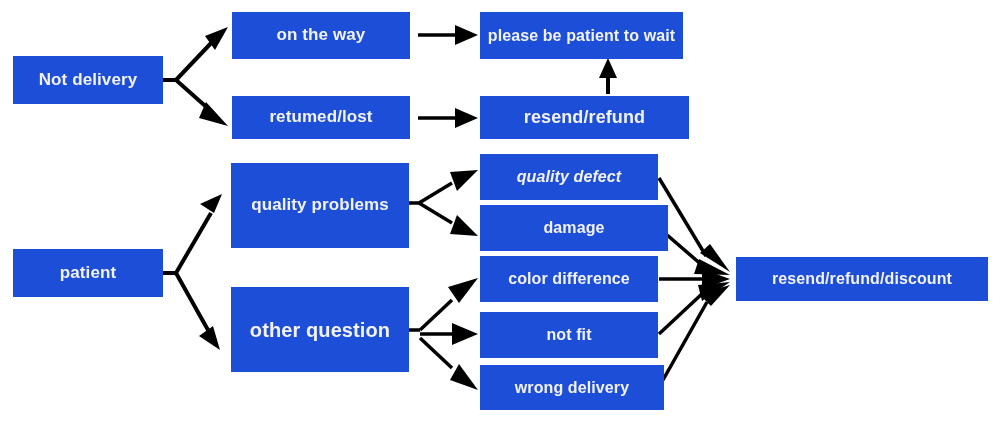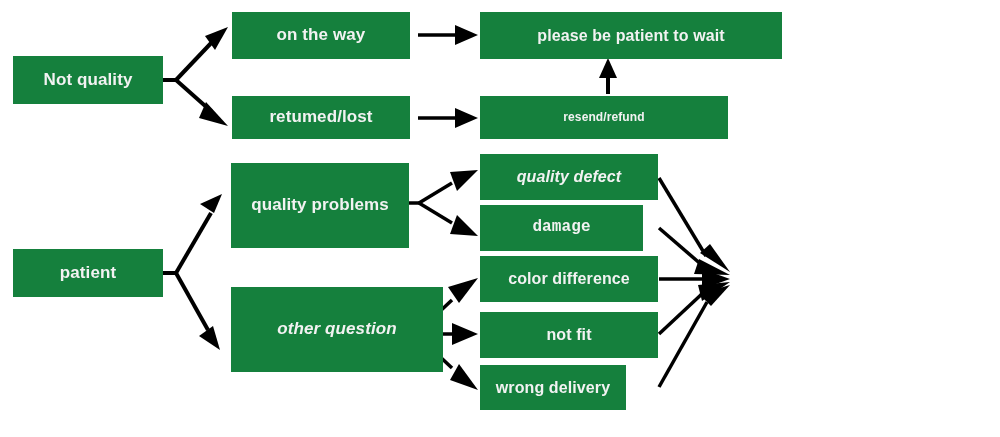--- a/index.html
+++ b/index.html
@@ -9,21 +9,21 @@
     font-family:"Liberation Sans", sans-serif;
     overflow:hidden;
   }
   #chart{
     position:relative;
     width:1000px;height:437px;
     background:#ffffff;
   }
   .node{
     position:absolute;
-    background:#15803d;
+    background:#1d4ed8;
     color:#f2f2f2;
     display:flex;
     align-items:center;
     justify-content:center;
     text-align:center;
     font-weight:bold;
     letter-spacing:.1px;
     line-height:1.1;
     box-sizing:border-box;
     -webkit-font-smoothing:antialiased;
@@ -111,65 +111,68 @@
 
       <path d="M659,334 L704,292" stroke="#000" stroke-width="3.5" fill="none"></path>
       <path d="M730,282 L698,285 L702,301 Z" fill="#000"></path>
 
       <path d="M659,387 L707,302" stroke="#000" stroke-width="3.5" fill="none"></path>
       <path d="M730,285 L699,294 L711,306 Z" fill="#000"></path>
     </g>
   </svg>
 
   <div class="node" style="left:13px;top:56px;width:150px;height:48px;font-size:17px;">
-    <span>Not quality</span>
+    <span>Not delivery</span>
   </div>
 
   <div class="node" style="left:232px;top:12px;width:178px;height:47px;font-size:17px;">
     <span>on the way</span>
   </div>
 
   <div class="node" style="left:232px;top:96px;width:178px;height:43px;font-size:17px;">
     <span>retumed/lost</span>
   </div>
 
-  <div class="node" style="left:480px;top:12px;width:302px;height:47px;font-size:16px;">
+  <div class="node" style="left:480px;top:12px;width:203px;height:47px;font-size:16px;">
     <span>please be patient to wait</span>
   </div>
 
-  <div class="node" style="left:480px;top:96px;width:248px;height:43px;font-size:12px;">
+  <div class="node" style="left:480px;top:96px;width:209px;height:43px;font-size:18px;">
     <span>resend/refund</span>
   </div>
 
   <div class="node" style="left:13px;top:249px;width:150px;height:48px;font-size:17px;">
     <span>patient</span>
   </div>
 
   <div class="node" style="left:231px;top:163px;width:178px;height:85px;font-size:17px;text-align:center;">
     <span>quality problems</span>
   </div>
 
-  <div class="node" style="left:231px;top:287px;width:212px;height:85px;font-size:17px;font-style:italic;">
+  <div class="node" style="left:231px;top:287px;width:178px;height:85px;font-size:20px;">
     <span>other question</span>
   </div>
 
   <div class="node" style="left:480px;top:154px;width:178px;height:46px;font-size:16px;font-style:italic;">
     <span>quality defect</span>
   </div>
 
-  <div class="node" style="left:480px;top:205px;width:163px;height:46px;font-size:16px;font-family:Liberation Mono, monospace;">
+  <div class="node" style="left:480px;top:205px;width:188px;height:46px;font-size:16px;">
     <span>damage</span>
   </div>
 
   <div class="node" style="left:480px;top:256px;width:178px;height:46px;font-size:16px;">
     <span>color difference</span>
   </div>
 
   <div class="node" style="left:480px;top:312px;width:178px;height:46px;font-size:16px;">
     <span>not fit</span>
   </div>
 
-  <div class="node" style="left:480px;top:365px;width:146px;height:45px;font-size:16px;">
+  <div class="node" style="left:480px;top:365px;width:184px;height:45px;font-size:16px;">
     <span>wrong delivery</span>
   </div>
 
+  <div class="node" style="left:736px;top:257px;width:252px;height:44px;font-size:16px;">
+    <span>resend/refund/discount</span>
+  </div>
 
 </div>
 
 </body></html>

